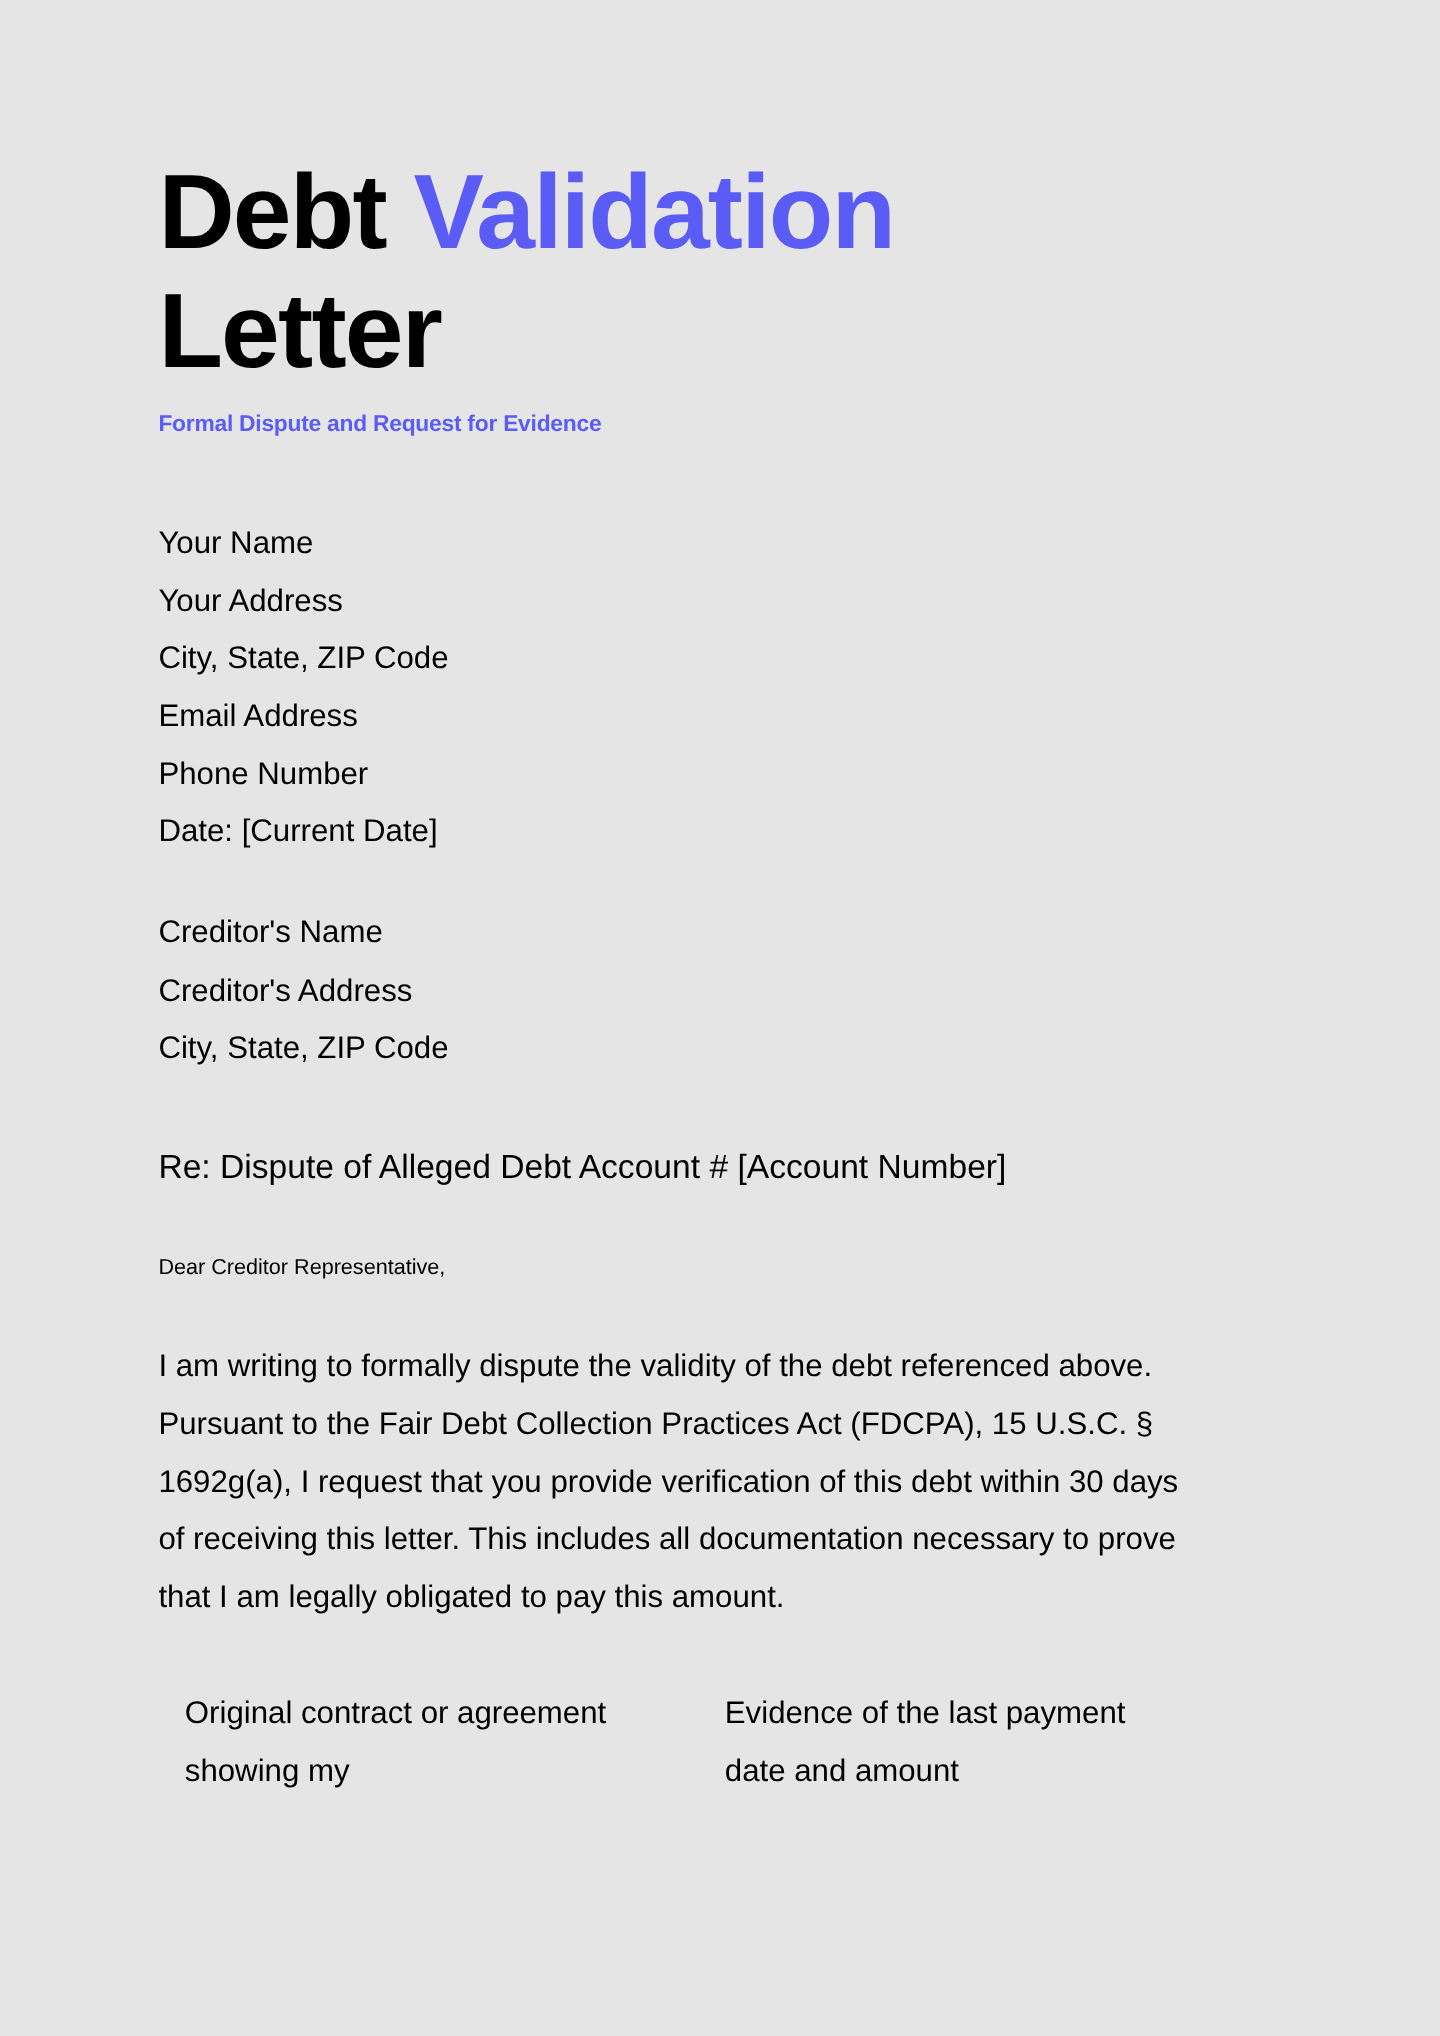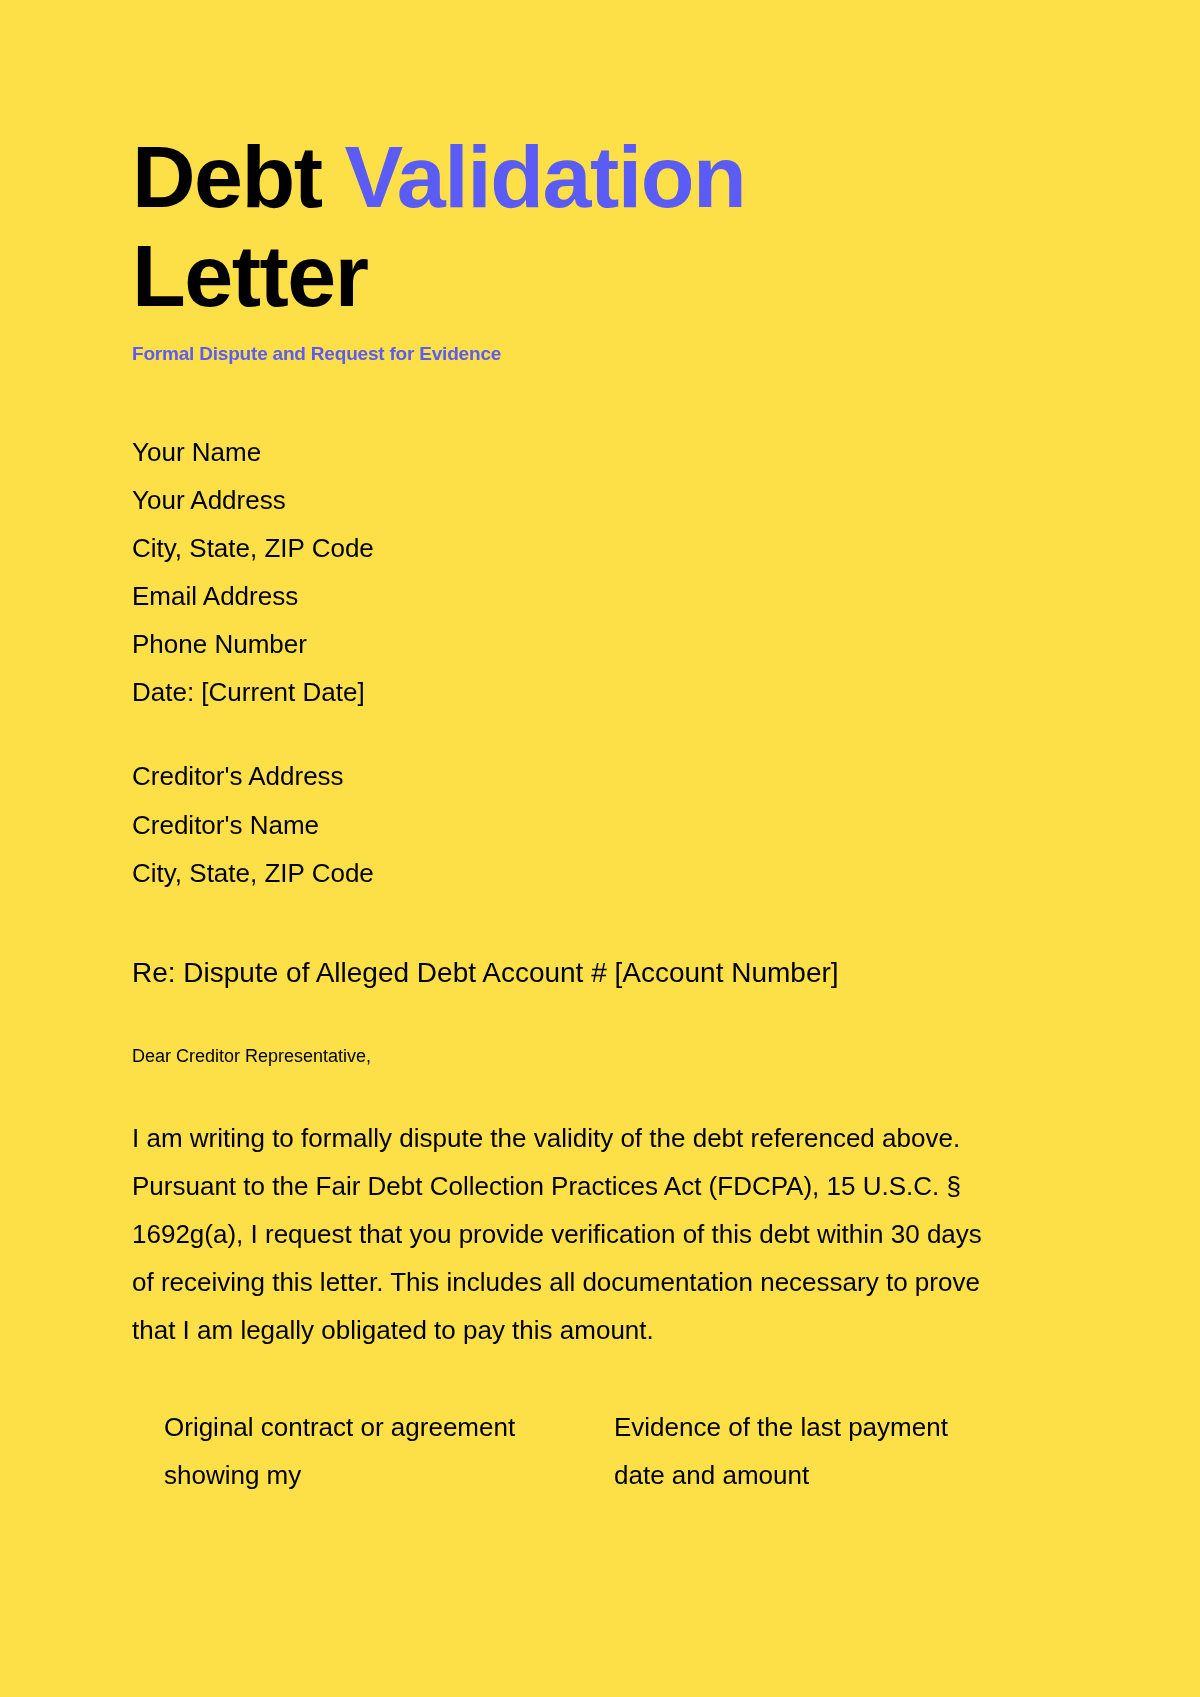--- a/index.html
+++ b/index.html
@@ -4,21 +4,21 @@
 <style>
   html, body {
     margin: 0;
     padding: 0;
     background: #ffffff;
   }
   .page {
     position: relative;
     width: 1200px;
     height: 1697px;
-    background: #fde047;
+    background: #e5e5e5;
     overflow: hidden;
     font-family: "Liberation Sans", "DejaVu Sans", sans-serif;
     color: #000000;
     box-sizing: border-box;
     padding-left: 44px;
   }
   .content {
     position: absolute;
     left: 132px;
     top: 128px;
@@ -84,21 +84,21 @@
     margin-top: 62px;
     font-size: 30px;
     line-height: 1.3;
     color: #000000;
   }
   .section-heading .accent { color: #5B5BF5; }
 
   
   .elements-grid {
     margin-top: 48px;
-    margin-left: 32px;
+    margin-left: 22px;
     display: flex;
     gap: 70px;
     width: 860px;
   }
   .elements-col {
     width: 380px;
     font-size: 26px;
     line-height: 1.85;
   }
   .element-item { margin-bottom: 30px; }
@@ -116,22 +116,22 @@
     <div class="addr-block">
       <div class="addr-line">Your Name</div>
       <div class="addr-line">Your Address</div>
       <div class="addr-line">City, State, ZIP Code</div>
       <div class="addr-line">Email Address</div>
       <div class="addr-line">Phone Number</div>
       <div class="addr-line">Date: [Current Date]</div>
     </div>
 
     <div class="addr-block second">
+      <div class="addr-line">Creditor's Name</div>
       <div class="addr-line">Creditor's Address</div>
-      <div class="addr-line">Creditor's Name</div>
       <div class="addr-line">City, State, ZIP Code</div>
     </div>
 
     <div class="subject-line">Re: Dispute of Alleged Debt Account # [Account Number]</div>
 
     <div class="salutation">Dear Creditor Representative,</div>
 
     <p class="body-para">I am writing to formally dispute the validity of the debt referenced above. Pursuant to the Fair Debt Collection Practices Act (FDCPA), 15 U.S.C. § 1692g(a), I request that you provide verification of this debt within 30 days of receiving this letter. This includes all documentation necessary to prove that I am legally obligated to pay this amount.</p>
 
 

